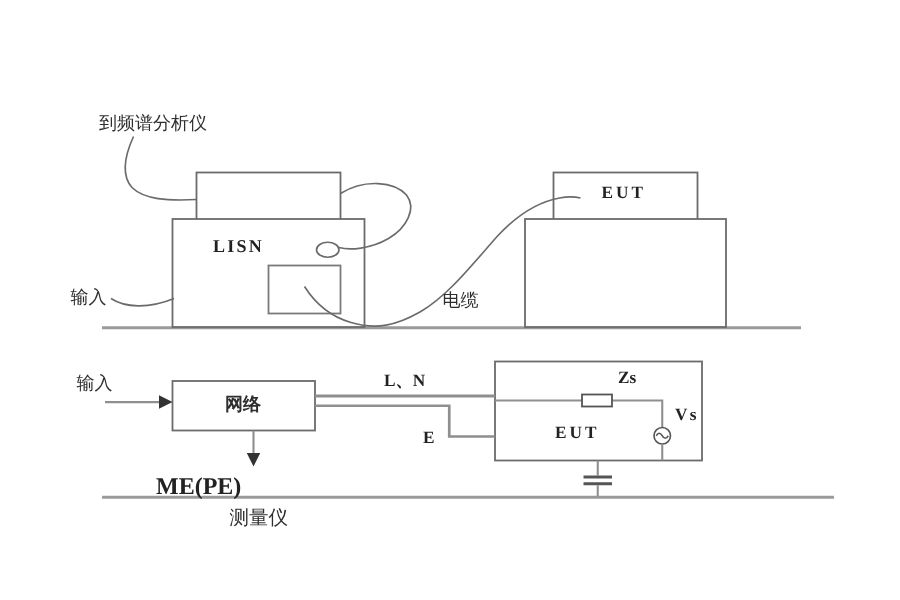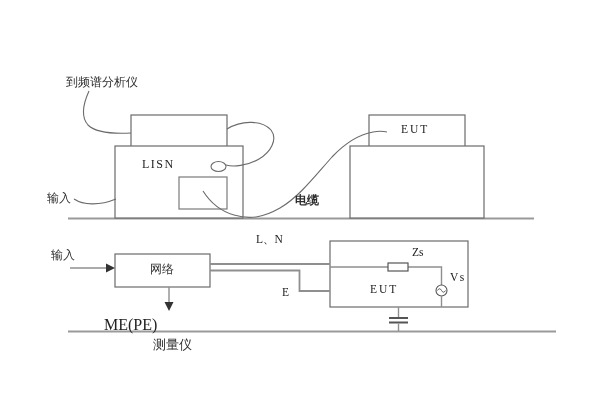--- a/index.html
+++ b/index.html
@@ -6,21 +6,21 @@
   .canvas{
     position:relative;width:556px;height:400px;background:#ffffff;overflow:hidden;
     font-family:"Liberation Sans",sans-serif;
   }
   .canvas svg{position:absolute;left:0;top:0;}
   .lbl{
     position:absolute;white-space:nowrap;color:#2e2e2e;
     font-size:12px;line-height:1.1;
     font-family:"Liberation Sans",sans-serif;
   }
-  .serif{font-family:"Liberation Serif",serif;font-size:11.5px;color:#222;}
+  .serif{font-family:"Liberation Serif",serif;font-size:11.5px;color:#222;font-weight:bold;}
   .sp1{letter-spacing:1.5px;text-align:center;}
   .sp2{letter-spacing:2px;}
 </style>
 </head>
 <body>
 
 <div class="canvas">
 
   <svg width="600" height="400" viewBox="0 0 600 400">
 
@@ -65,25 +65,25 @@
 
     <line x1="398.5" y1="307" x2="398.5" y2="317" stroke="#8f8f8f" stroke-width="1.4"></line>
     <line x1="389" y1="318" x2="408" y2="318" stroke="#555555" stroke-width="2"></line>
     <line x1="389" y1="322.5" x2="408" y2="322.5" stroke="#555555" stroke-width="2"></line>
     <line x1="398.5" y1="323.5" x2="398.5" y2="331" stroke="#8f8f8f" stroke-width="1.4"></line>
   </svg>
 
   <div class="lbl" style="left:66px;top:76px;">到频谱分析仪</div>
   <div class="lbl" style="left:47px;top:192px;">输入</div>
   <div class="lbl serif sp1" style="left:142px;top:158px;font-size:12px;">LISN</div>
-  <div class="lbl" style="left:295px;top:194px;font-weight:bold;">电缆</div>
+  <div class="lbl" style="left:295px;top:194px;">电缆</div>
   <div class="lbl serif sp2" style="left:401px;top:123px;">EUT</div>
 
   <div class="lbl" style="left:51px;top:249px;">输入</div>
-  <div class="lbl" style="left:150px;top:263px;">网络</div>
-  <div class="lbl serif" style="left:256px;top:233px;">L、N</div>
+  <div class="lbl" style="left:150px;top:263px;font-weight:bold;">网络</div>
+  <div class="lbl serif" style="left:256px;top:248px;">L、N</div>
   <div class="lbl serif" style="left:282px;top:286px;">E</div>
   <div class="lbl serif" style="left:412px;top:246px;">Zs</div>
   <div class="lbl serif sp2" style="left:370px;top:283px;">EUT</div>
   <div class="lbl serif sp1" style="left:450px;top:271px;">Vs</div>
   <div class="lbl" style="left:153px;top:308px;font-size:13px;margin-top:30px;">测量仪</div>
   <div class="lbl serif" style="left:104px;top:316px;font-size:16px;">ME(PE)</div>
 </div>
 
 </body></html>

